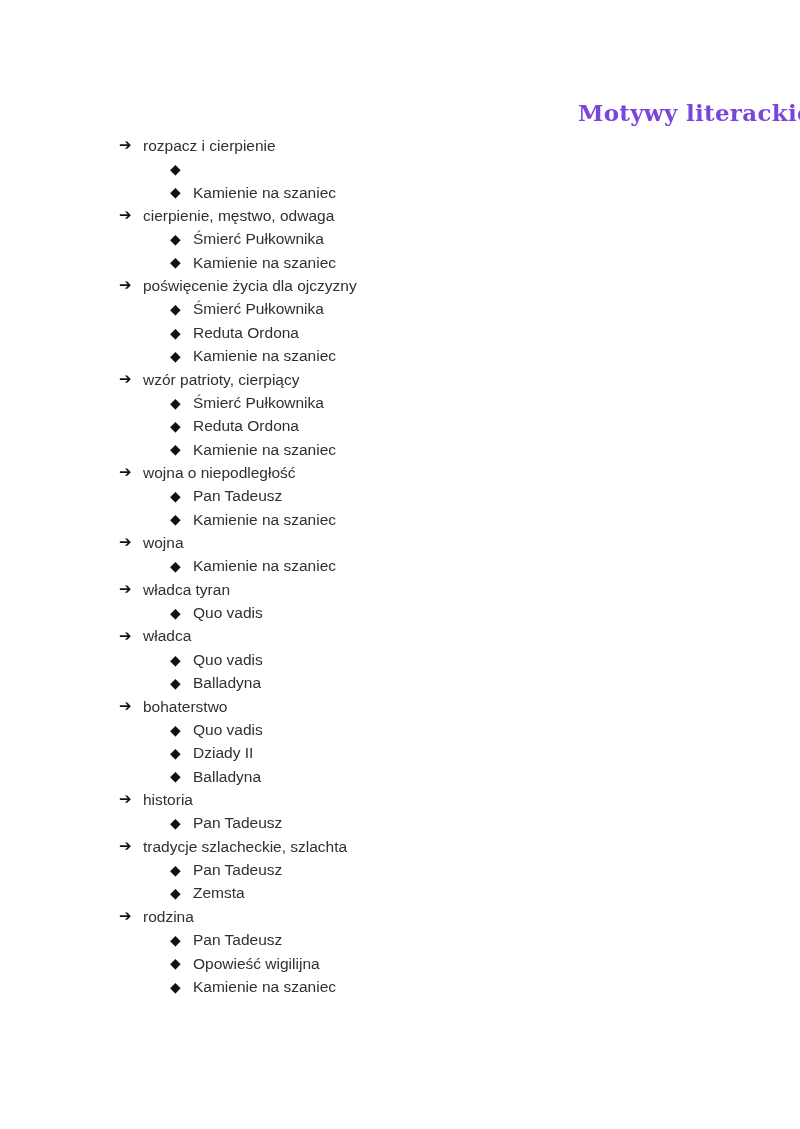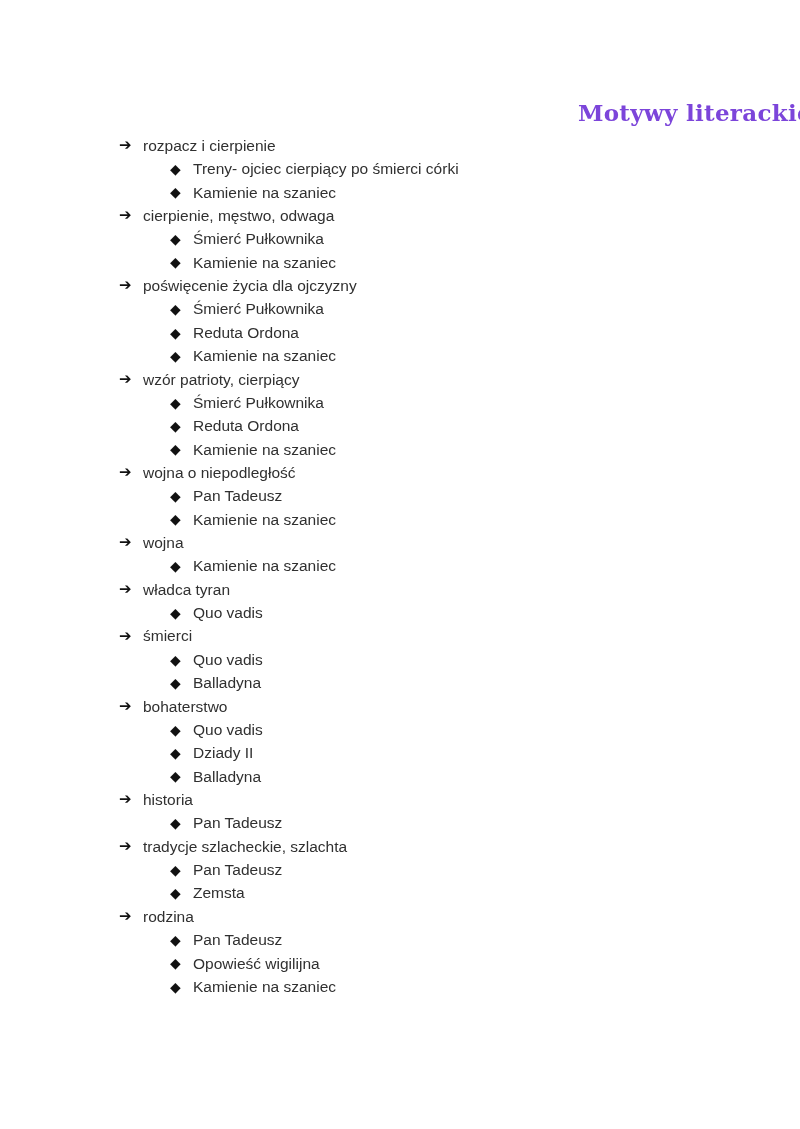--- a/index.html
+++ b/index.html
@@ -71,21 +71,20 @@
 
 <div class="page">
   <h1 class="doc-title">Motywy literackie</h1>
   <ul class="doc-list" id="doc-list">
       <li class="main-row">
         <span class="bullet">➔</span>
         <span class="row-label">rozpacz i cierpienie</span>
       </li>
       <li class="sub-row">
         <span class="bullet">◆</span>
-        <span class="row-label">Treny- ojciec cierpiący po śmierci córki</span>
       </li>
       <li class="sub-row">
         <span class="bullet">◆</span>
         <span class="row-label">Kamienie na szaniec</span>
       </li>
       <li class="main-row">
         <span class="bullet">➔</span>
         <span class="row-label">cierpienie, męstwo, odwaga</span>
       </li>
       <li class="sub-row">
@@ -151,21 +150,21 @@
       <li class="main-row">
         <span class="bullet">➔</span>
         <span class="row-label">władca tyran</span>
       </li>
       <li class="sub-row">
         <span class="bullet">◆</span>
         <span class="row-label">Quo vadis</span>
       </li>
       <li class="main-row">
         <span class="bullet">➔</span>
-        <span class="row-label">śmierci</span>
+        <span class="row-label">władca</span>
       </li>
       <li class="sub-row">
         <span class="bullet">◆</span>
         <span class="row-label">Quo vadis</span>
       </li>
       <li class="sub-row">
         <span class="bullet">◆</span>
         <span class="row-label">Balladyna</span>
       </li>
       <li class="main-row">

